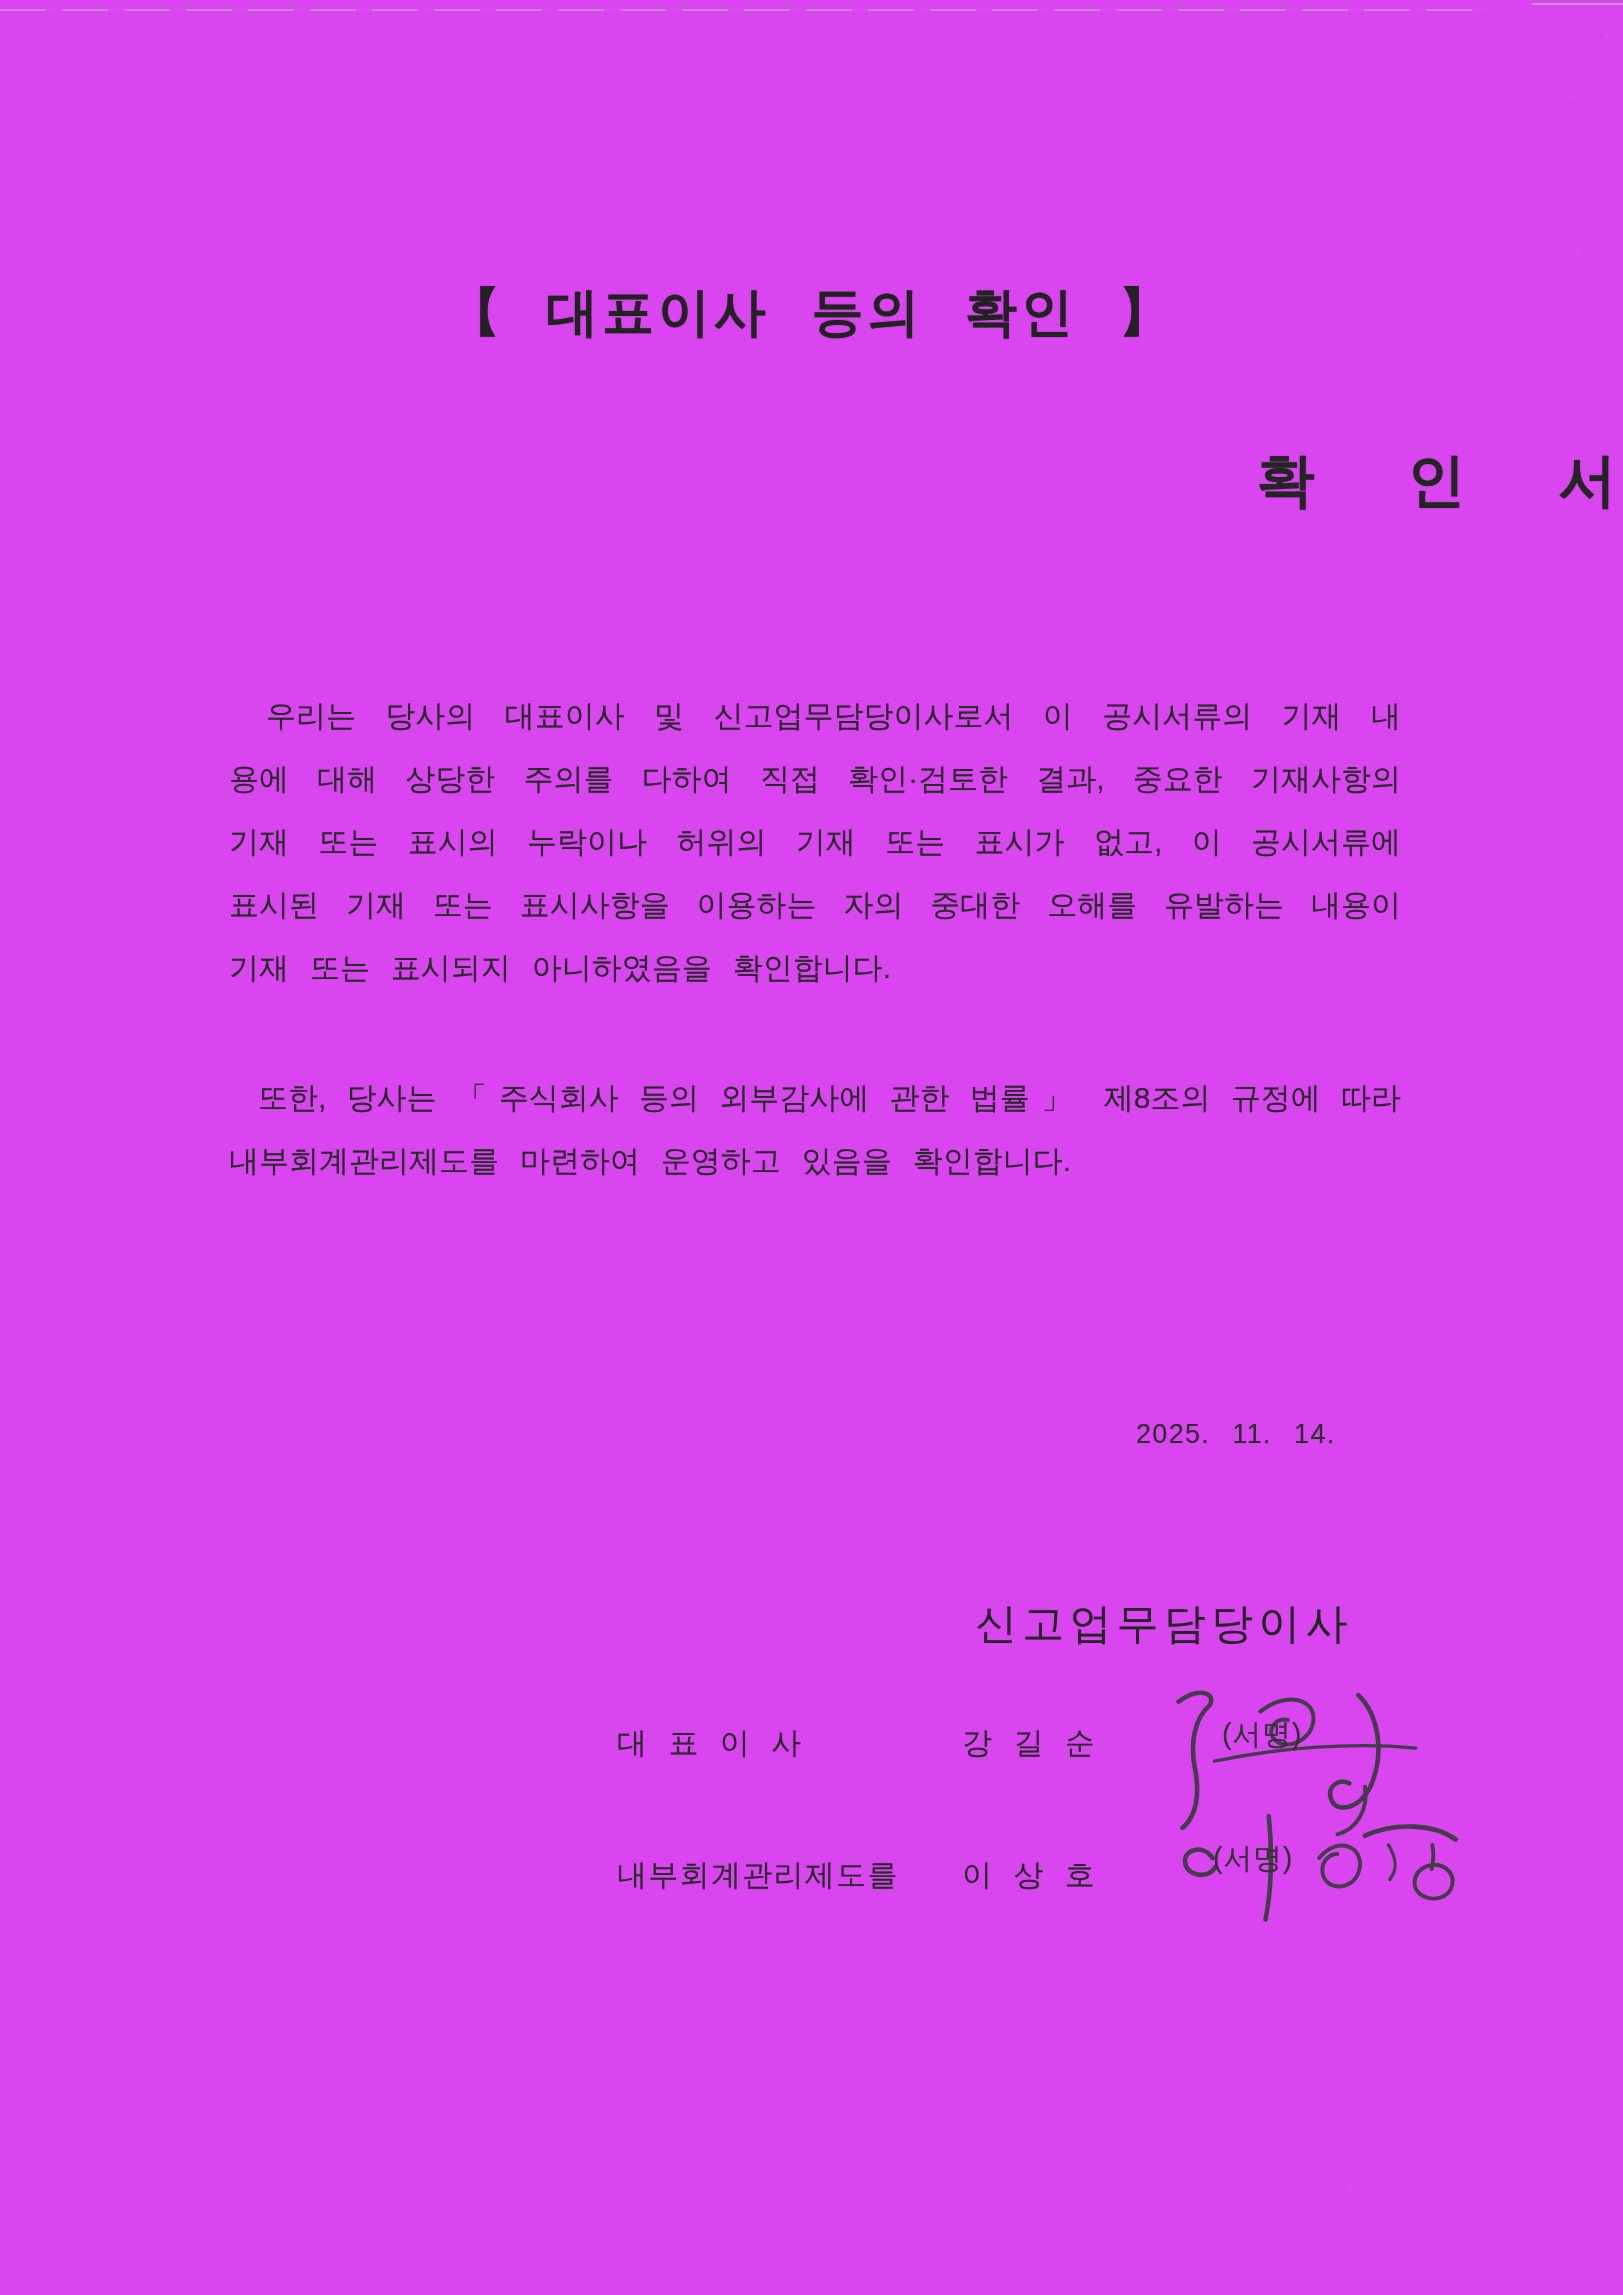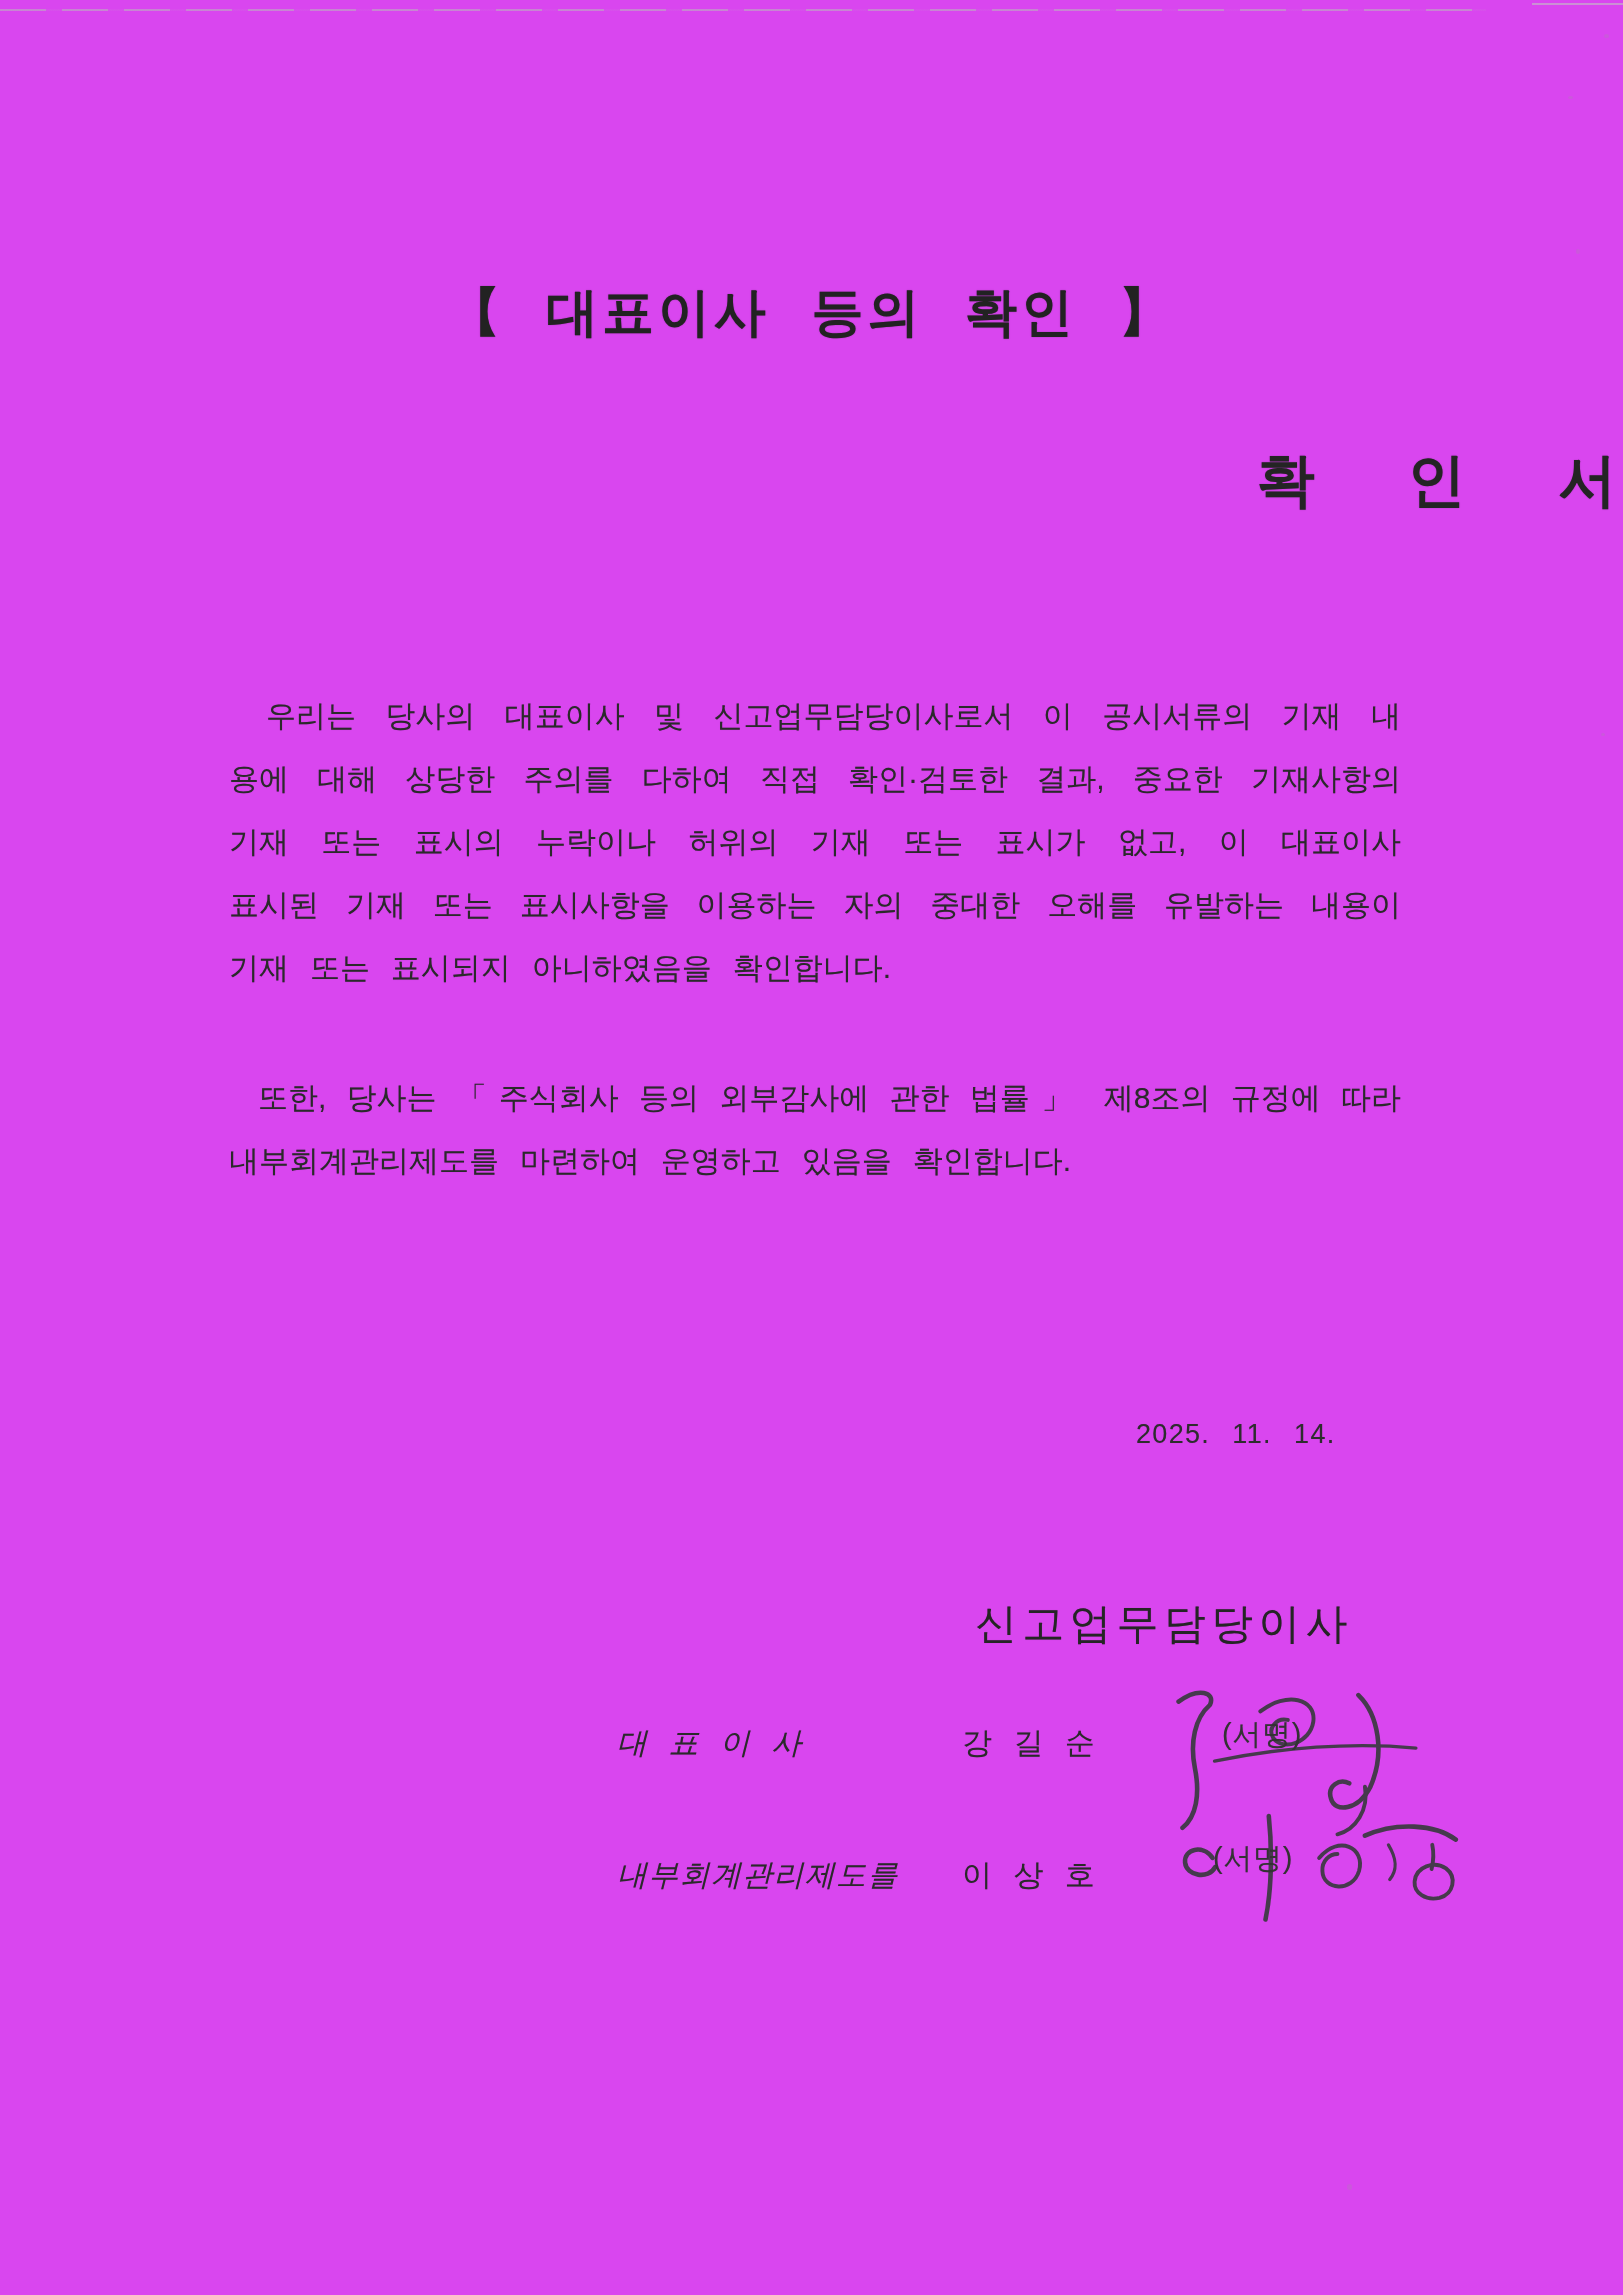--- a/index.html
+++ b/index.html
@@ -68,21 +68,20 @@
     letter-spacing: 5.2px;
     text-shadow: 0 0 0.7px rgba(0,0,0,0.3);
   }
 
   .signer-role {
     position: absolute; left: 617px;
     font-size: 30px; color: #2a2a2a;
     word-spacing: 0.35em; letter-spacing: 1.3px;
     text-shadow: 0 0 0.7px rgba(0,0,0,0.25);
     white-space: nowrap;
-    font-style: italic;
   }
   .signer-name {
     position: absolute; left: 962px;
     font-size: 30px; color: #2a2a2a;
     word-spacing: 0.35em; letter-spacing: 1.3px;
     text-shadow: 0 0 0.7px rgba(0,0,0,0.25);
     white-space: nowrap;
   }
   .row-1 { top: 1723px; }
   .row-2 { top: 1855px; }
@@ -114,21 +113,21 @@
   <div class="speck" style="left:1601px; top:733px; width:3.9px; height:3.3px;"></div>
   <div class="speck" style="left:1347px; top:2184px; width:5.2px; height:5.9px;"></div>
 
   <div class="doc-title">【 대표이사 등의 확인 】</div>
 
   <div class="doc-heading">확 인 서</div>
 
   <div class="para para-1">
     <div class="jline indent-1">우리는 당사의 대표이사 및 신고업무담당이사로서 이 공시서류의 기재 내</div>
     <div class="jline">용에 대해 상당한 주의를 다하여 직접 확인·검토한 결과, 중요한 기재사항의</div>
-    <div class="jline">기재 또는 표시의 누락이나 허위의 기재 또는 표시가 없고, 이 대표이사</div>
+    <div class="jline">기재 또는 표시의 누락이나 허위의 기재 또는 표시가 없고, 이 공시서류에</div>
     <div class="jline">표시된 기재 또는 표시사항을 이용하는 자의 중대한 오해를 유발하는 내용이</div>
     <div class="jline left">기재 또는 표시되지 아니하였음을 확인합니다.</div>
   </div>
 
   <div class="para para-2">
     <div class="jline indent-2">또한, 당사는 「주식회사 등의 외부감사에 관한 법률」 제8조의 규정에 따라</div>
     <div class="jline left">내부회계관리제도를 마련하여 운영하고 있음을 확인합니다.</div>
   </div>
 
   <div class="doc-date">2025. 11. 14.</div>

